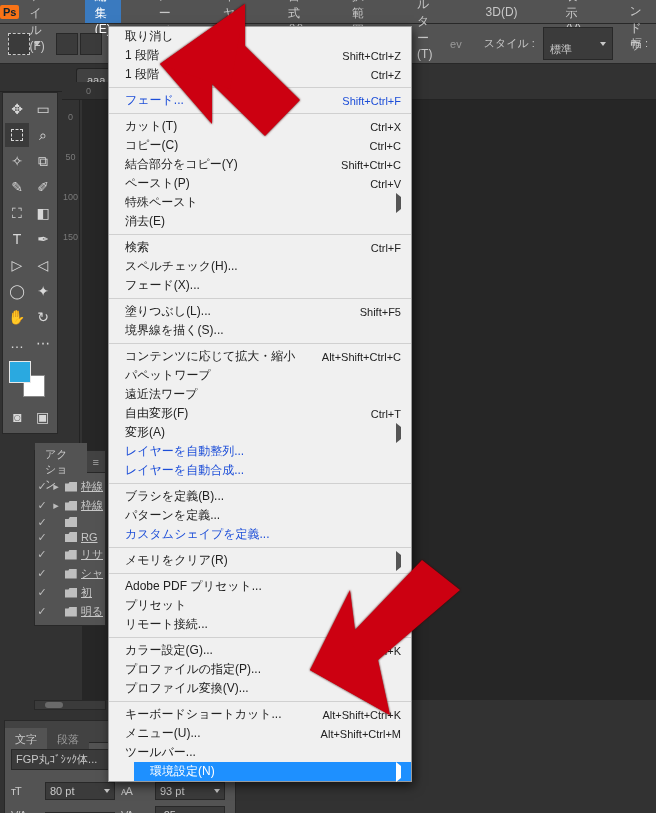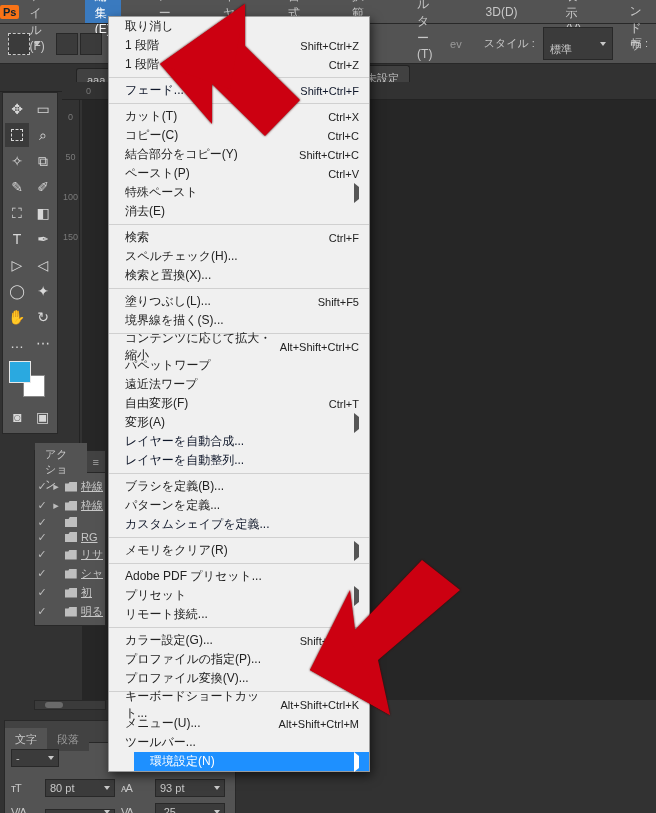--- a/index.html
+++ b/index.html
@@ -59,23 +59,23 @@
   .hscroll .thumb{position:absolute;left:10px;top:1px;height:6px;width:18px;background:#6a6a6a;border-radius:3px;}
 
   
   .char-panel{left:4px;top:720px;width:232px;}
   .char-body{padding:6px;display:grid;grid-template-columns:28px 70px 28px 70px;gap:6px 6px;align-items:center;}
   .dd-field{background:#3b3b3b;border:1px solid #282828;padding:2px 4px;position:relative;display:flex;align-items:center;}
   .dd-field::after{content:"";position:absolute;right:4px;top:50%;margin-top:-2px;border-left:3px solid transparent;border-right:3px solid transparent;border-top:4px solid #c8c8c8;}
   .mini{font-size:11px;letter-spacing:-1px;}
 
   
-  .dropdown{position:absolute;left:108px;top:16px;width:262px;background:#f0f0f0;color:#222;font-size:12px;box-shadow:2px 4px 10px rgba(0,0,0,.6);border:1px solid #9b9b9b;z-index:50;}
+  .dropdown{position:absolute;left:108px;top:26px;width:304px;background:#f0f0f0;color:#222;font-size:12px;box-shadow:2px 4px 10px rgba(0,0,0,.6);border:1px solid #9b9b9b;z-index:50;}
   .dropdown .row{display:flex;align-items:center;height:19px;padding:0 10px 0 16px;}
-  .dropdown .row.disabled{color:#0f172a;}
+  .dropdown .row.disabled{color:#1d4ed8;}
   .dropdown .row.sel{background:#1e90ff;color:#fff;margin-left:25px;}
   .dropdown .row .kbd{margin-left:auto;font-size:11px;}
   .dropdown .row .sub::after{content:"";margin-left:auto;border-top:4px solid transparent;border-bottom:4px solid transparent;border-left:5px solid #555;}
   .dropdown .row.sel .sub::after{border-left-color:#fff;}
   .dropdown hr{border:none;border-top:1px solid #d0d0d0;margin:3px 0;}
 
   
   .arrow{position:absolute;z-index:100; filter: drop-shadow(0 0 1px #400);}
 
 </style>
@@ -235,20 +235,23 @@
     <div class="thumb"></div>
   </div>
 
 <div class="panel char-panel">
   <div class="panel-tabrow">
     <div class="panel-tab">文字</div>
     <div class="panel-tab off">段落</div>
     <div class="panel-menu">≡</div>
   </div>
   <div style="padding:6px;display:flex;gap:6px;align-items:center">
+    <div class="dd-field" style="flex:1">
+        <span>FGP丸ｺﾞｼｯｸ体...</span>
+      </div>
     <div class="dd-field" style="width:48px">
         <span>-</span>
       </div>
   </div>
   <div class="char-body">
     <span class="mini">ᴛT</span>
     <div class="dd-field">
         <span>80 pt</span>
       </div>
     <span class="mini">ᴀA</span>
@@ -309,21 +312,21 @@
     </div>
     <hr>
     <div class="row">
       <span>検索</span>
       <span class="kbd">Ctrl+F</span>
     </div>
     <div class="row">
       <span>スペルチェック(H)...</span>
     </div>
     <div class="row">
-      <span>検索と置換(X)...</span>
+      <span>フェード(X)...</span>
     </div>
     <hr>
     <div class="row">
       <span>塗りつぶし(L)...</span>
       <span class="kbd">Shift+F5</span>
     </div>
     <div class="row">
       <span>境界線を描く(S)...</span>
     </div>
     <hr>
@@ -339,24 +342,24 @@
     </div>
     <div class="row">
       <span>自由変形(F)</span>
       <span class="kbd">Ctrl+T</span>
     </div>
     <div class="row">
       <span>変形(A)</span>
       <span class="kbd sub"></span>
     </div>
     <div class="row disabled">
+      <span>レイヤーを自動整列...</span>
+    </div>
+    <div class="row disabled">
       <span>レイヤーを自動合成...</span>
-    </div>
-    <div class="row disabled">
-      <span>レイヤーを自動整列...</span>
     </div>
     <hr>
     <div class="row">
       <span>ブラシを定義(B)...</span>
     </div>
     <div class="row">
       <span>パターンを定義...</span>
     </div>
     <div class="row disabled">
       <span>カスタムシェイプを定義...</span>

